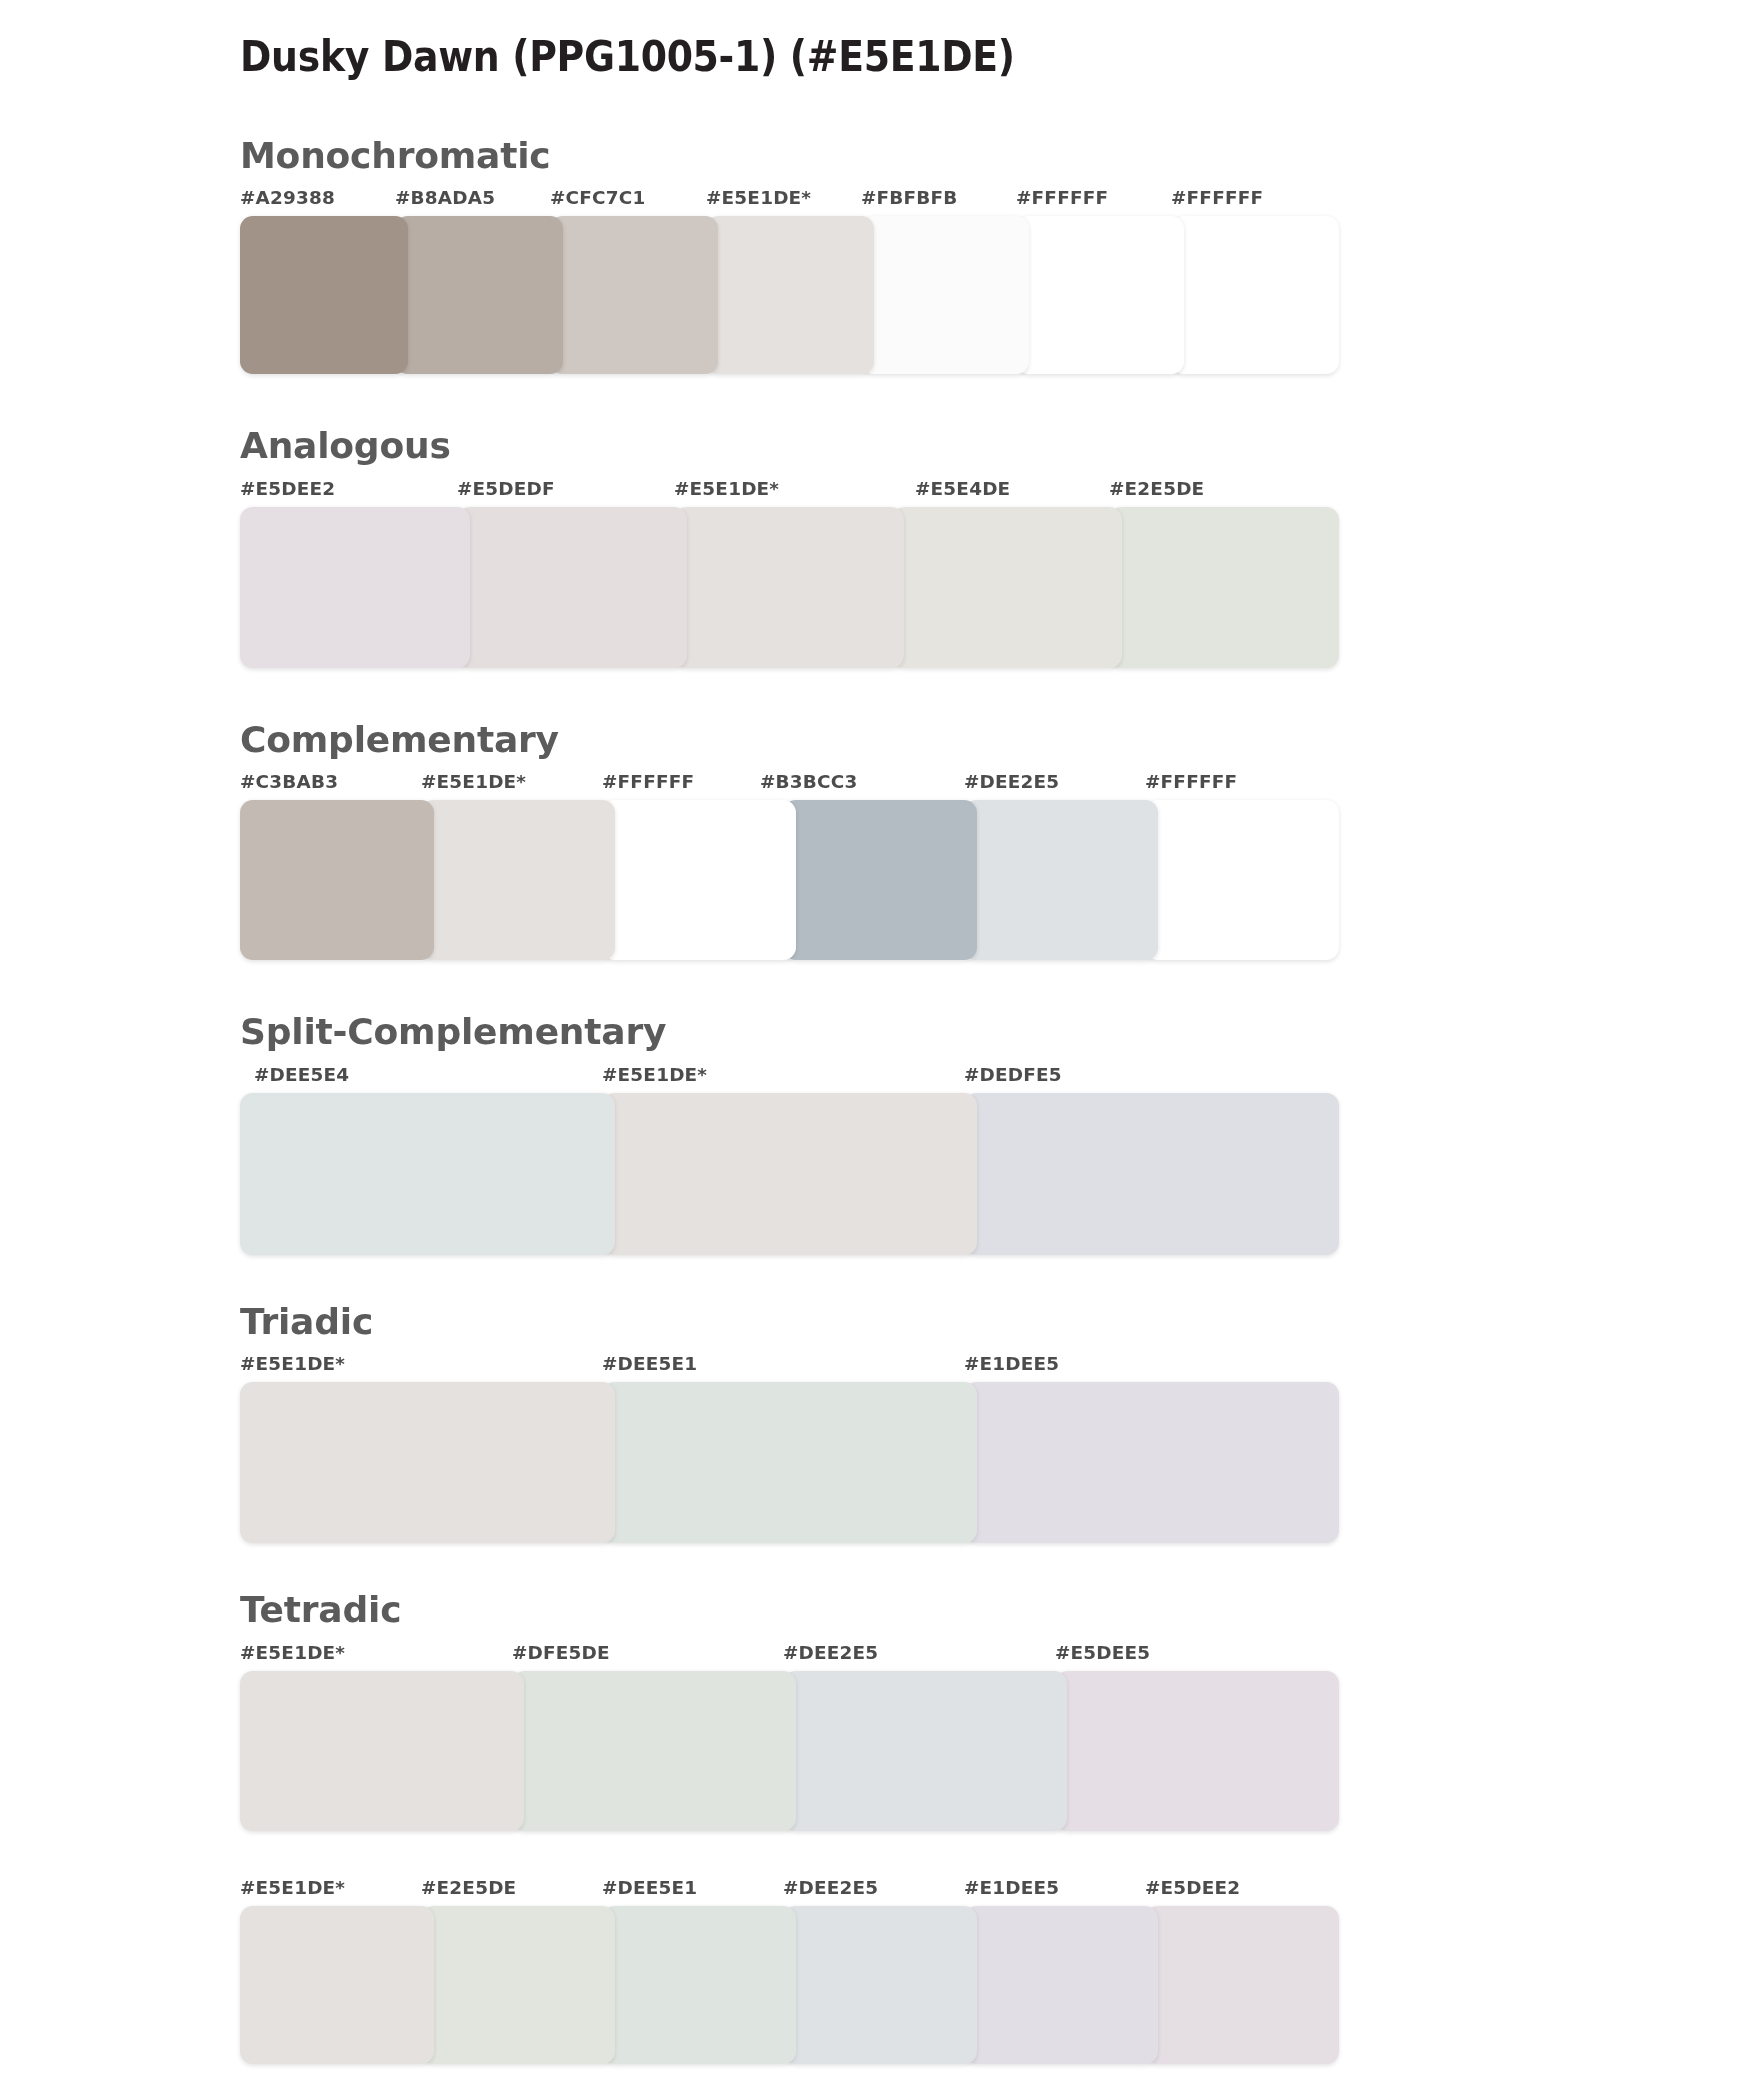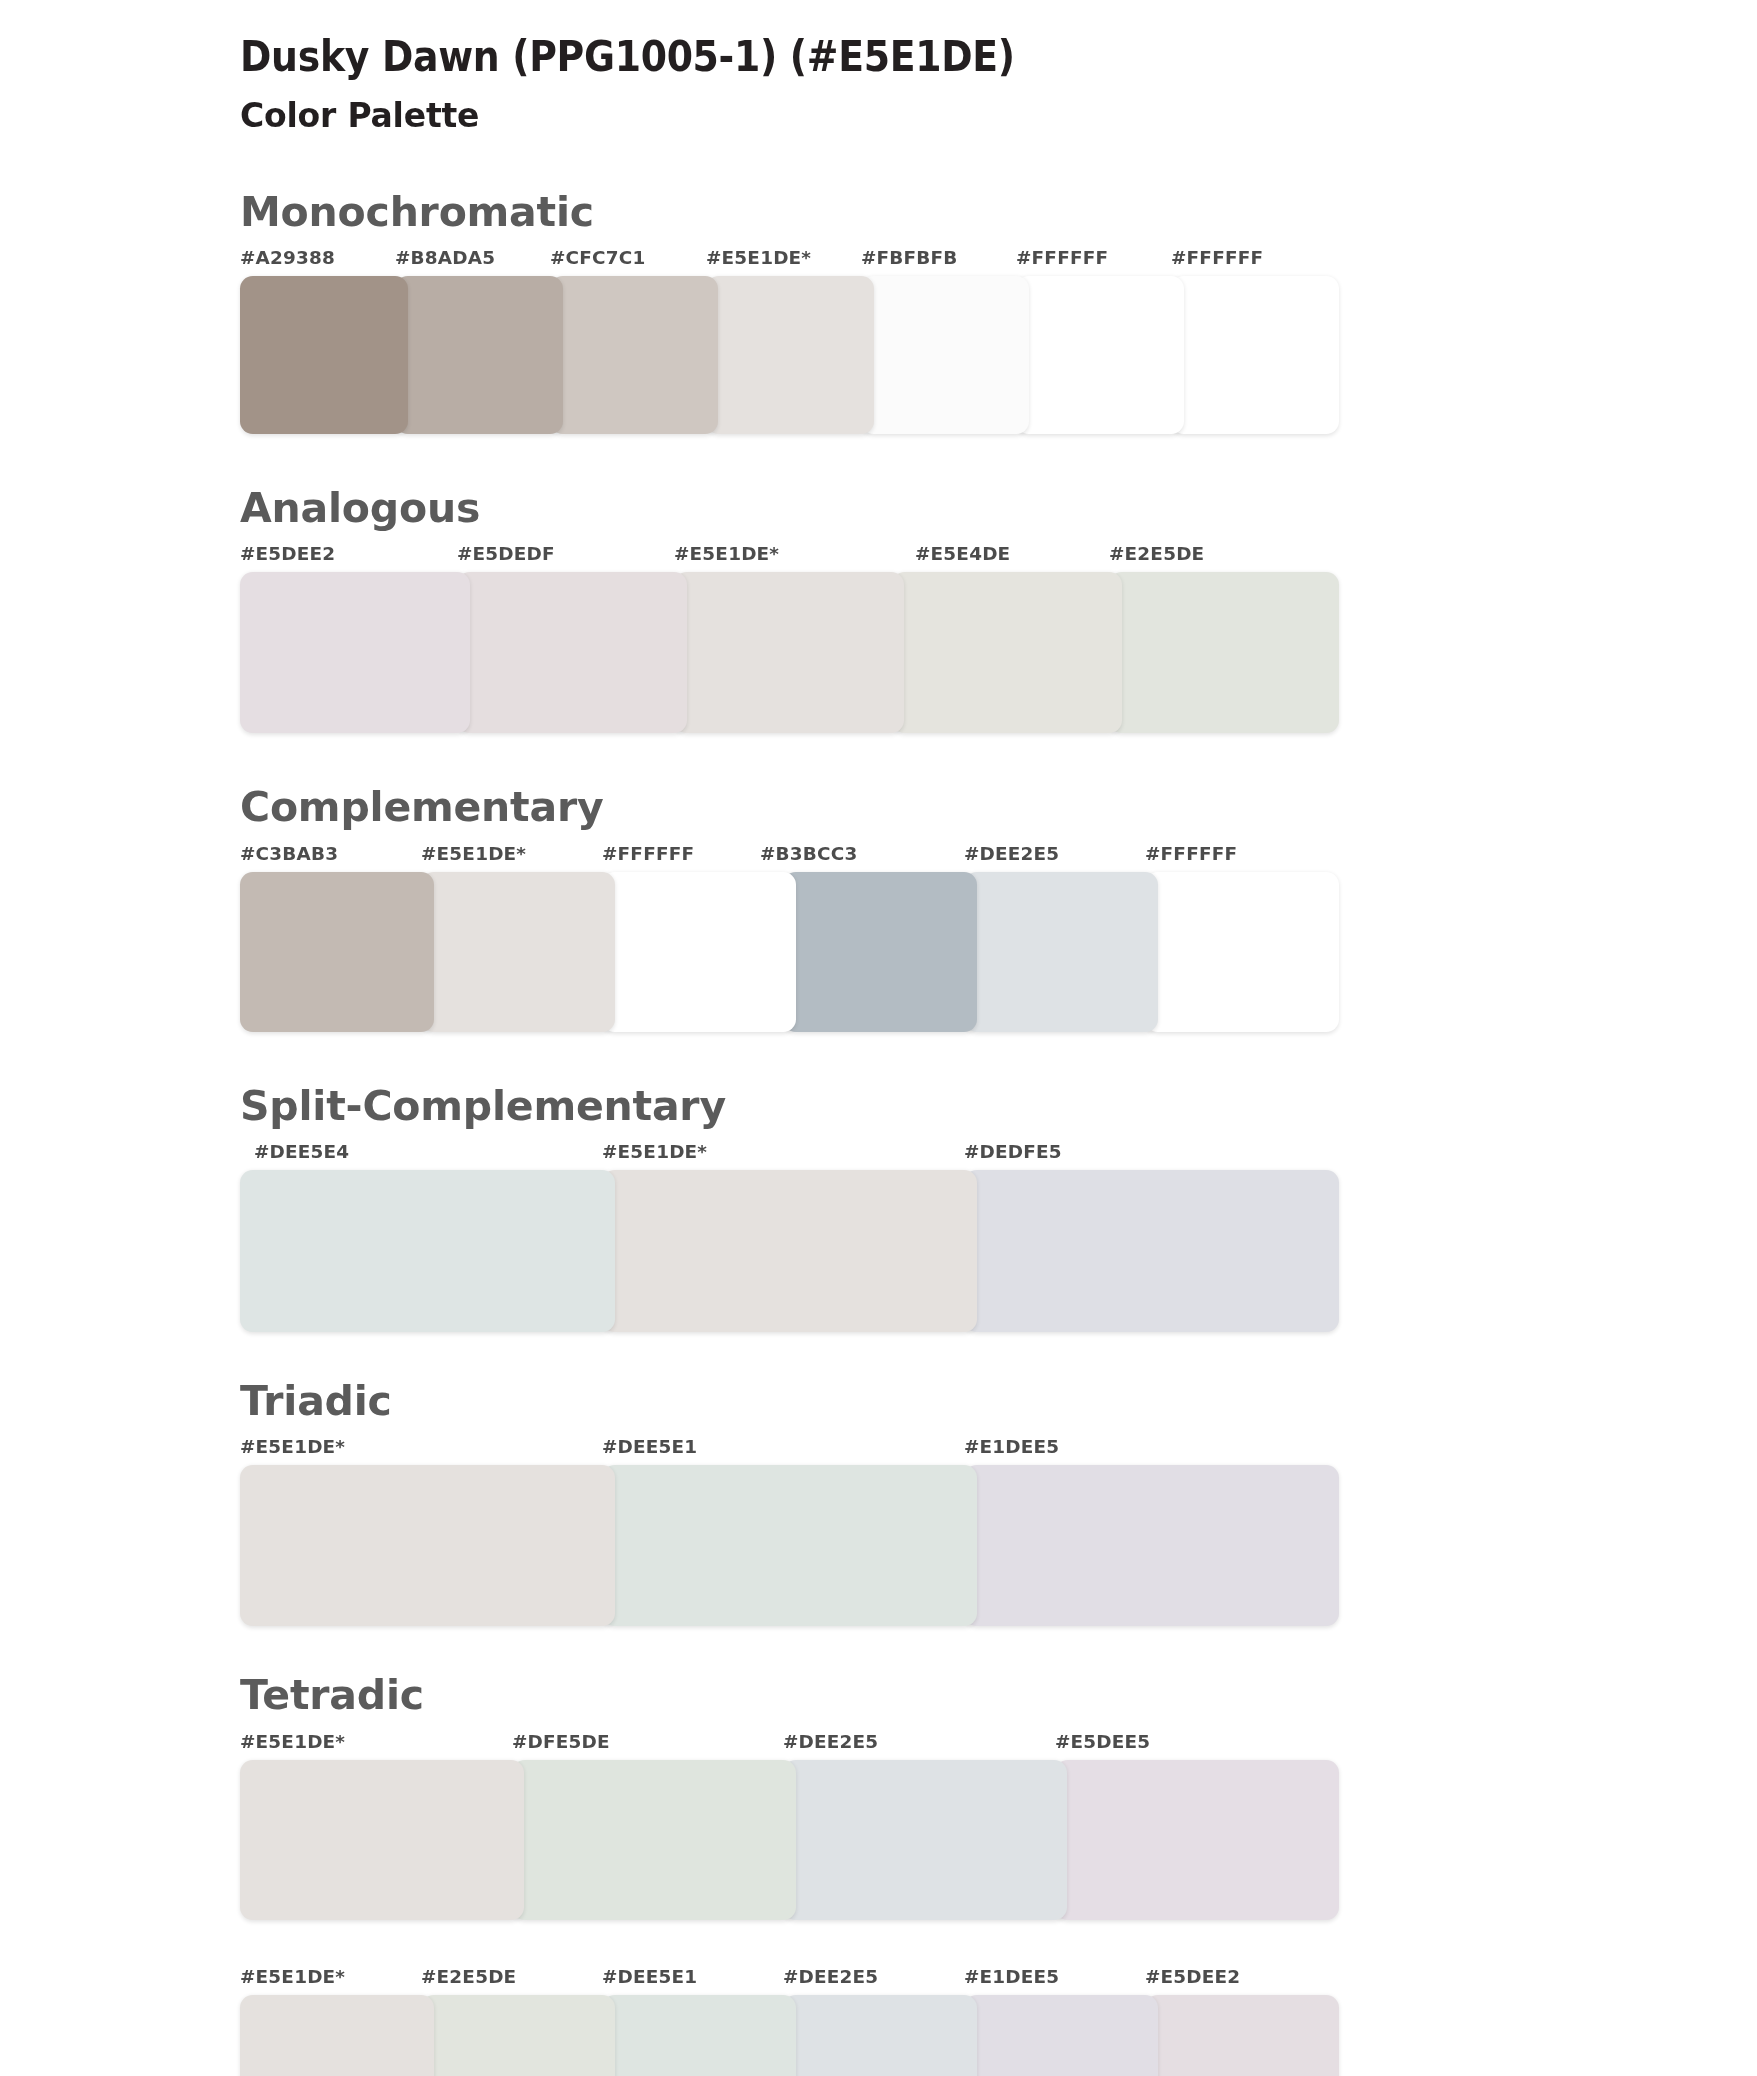--- a/index.html
+++ b/index.html
@@ -18,21 +18,21 @@
   }
   .subtitle{
     font-size:33px;font-weight:700;color:#231f20;letter-spacing:-0.2px;
     line-height:1.2;margin:14.4px 0 0 0;
   }
 
   
   .sections{margin-top:53px;}
   .section{margin:0 0 0 0;}
   .section-title{
-    font-size:41px;font-weight:700;color:#5b5b5b;letter-spacing:-0.2px;
+    font-size:36px;font-weight:700;color:#5b5b5b;letter-spacing:-0.2px;
     margin:0 0 0 240px;line-height:1.15;
   }
   .labels{
     position:relative;height:29px;margin:11.2px 0 0 240px;width:1086px;
   }
   .swatch-label{
     position:absolute;top:0;
     font-size:18.4px;font-weight:700;color:#4c4c4c;
     letter-spacing:0.2px;white-space:nowrap;
   }
@@ -64,21 +64,20 @@
     font-size:19px;font-weight:700;color:#b0b0b0;letter-spacing:0.2px;
   }
 </style>
 </head>
 <body>
 
 <div class="page">
 
   <div class="header">
     <h1 class="title">Dusky Dawn (PPG1005-1) (#E5E1DE)</h1>
-    <h2 class="subtitle">Color Palette</h2>
   </div>
 
   <div class="sections" id="sections-root">
       <div class="section h-mono">
         <div class="section-title">Monochromatic</div>
         <div class="labels">
           <span class="swatch-label" style="left: 0px;">#A29388</span>
           <span class="swatch-label" style="left: 155px;">#B8ADA5</span>
           <span class="swatch-label" style="left: 310px;">#CFC7C1</span>
           <span class="swatch-label" style="left: 466px;">#E5E1DE*</span>

